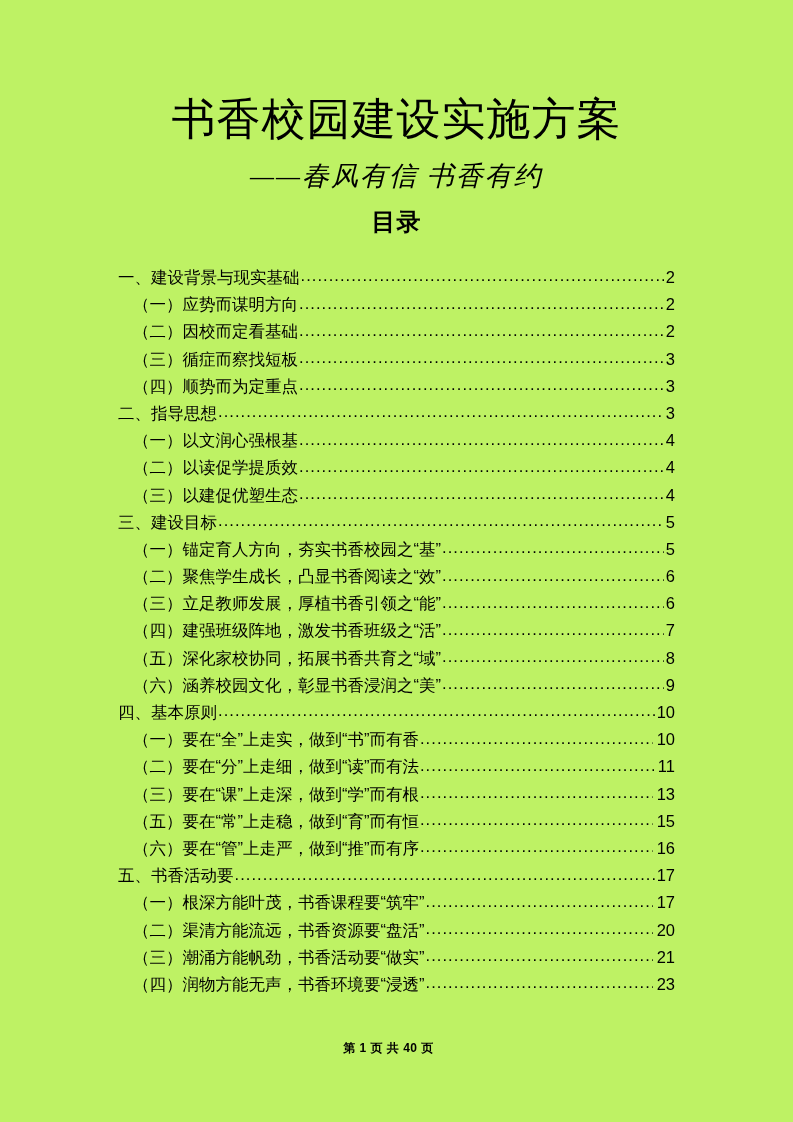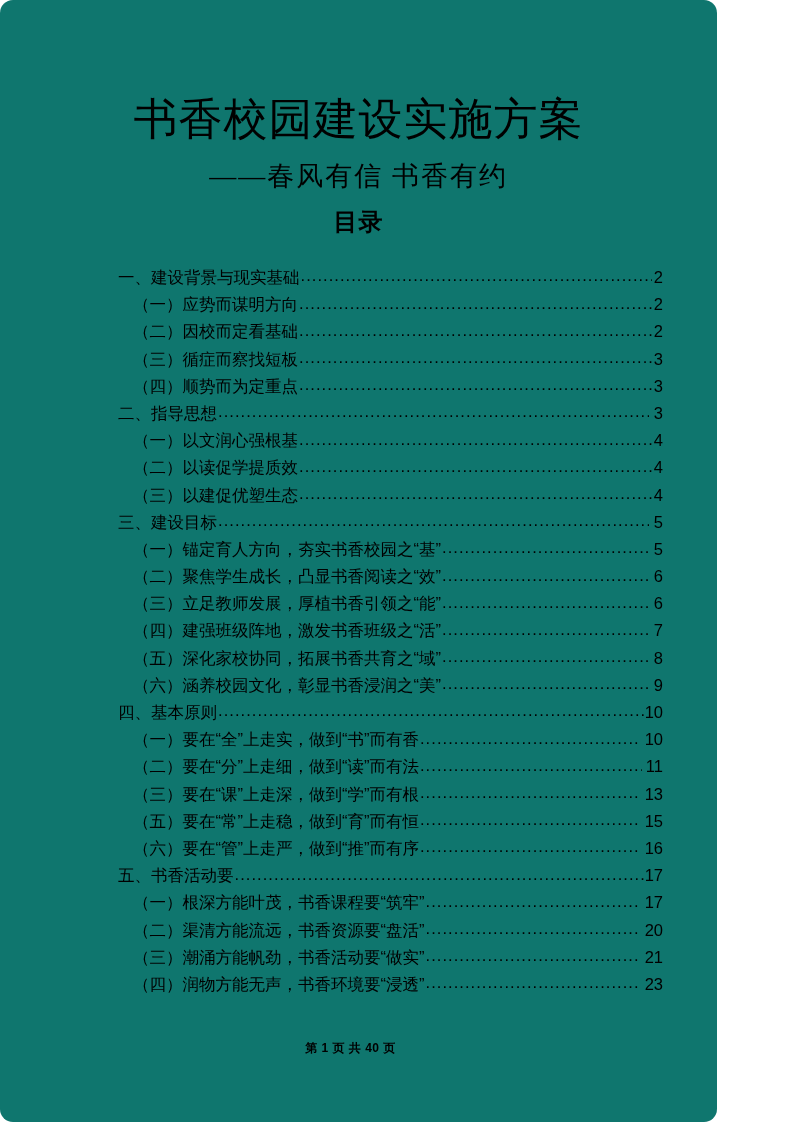--- a/index.html
+++ b/index.html
@@ -6,26 +6,25 @@
     margin: 0;
     padding: 0;
     background: #ffffff;
   }
   body {
     font-family: "Liberation Serif", "DejaVu Serif", serif;
     color: #000000;
   }
   .page {
     position: relative;
-    width: 717px;
+    width: 793px;
     height: 1122px;
-    background: #0f766e;
+    background: #bef264;
     overflow: hidden;
     box-sizing: border-box;
-    border-radius: 13px;
   }
   .doc-title {
     margin: 0;
     padding-top: 94px;
     text-align: center;
     font-family: "Liberation Serif", "DejaVu Serif", serif;
     font-size: 44px;
     font-weight: 400;
     letter-spacing: 1px;
     line-height: 1.18;
@@ -34,20 +33,21 @@
   .doc-subtitle {
     margin: 0;
     padding-top: 14px;
     text-align: center;
     font-family: "Liberation Serif", "DejaVu Serif", serif;
     font-size: 27px;
     font-weight: 400;
     letter-spacing: 2px;
     line-height: 1.2;
     color: #000;
+    font-style: italic;
   }
   .toc-heading {
     margin: 0;
     padding-top: 18px;
     text-align: center;
     font-family: Liberation Mono, monospace;
     font-size: 24px;
     font-weight: 700;
     letter-spacing: 1px;
     line-height: 1.2;
@@ -65,21 +65,21 @@
   .toc-entry {
     display: flex;
     align-items: baseline;
     font-family: "Liberation Sans", "DejaVu Sans", sans-serif;
     font-size: 16.5px;
     line-height: 27.2px;
     height: 27.2px;
     color: #000;
     white-space: nowrap;
     box-sizing: border-box;
-    padding-right: 54px;
+    padding-right: 118px;
   }
   .toc-entry.lvl1 { padding-left: 118px; }
   .toc-entry.lvl2 { padding-left: 133px; }
 
   .toc-text {
     flex: 0 0 auto;
     letter-spacing: 0px;
   }
   .toc-leader {
     flex: 1 1 auto;

